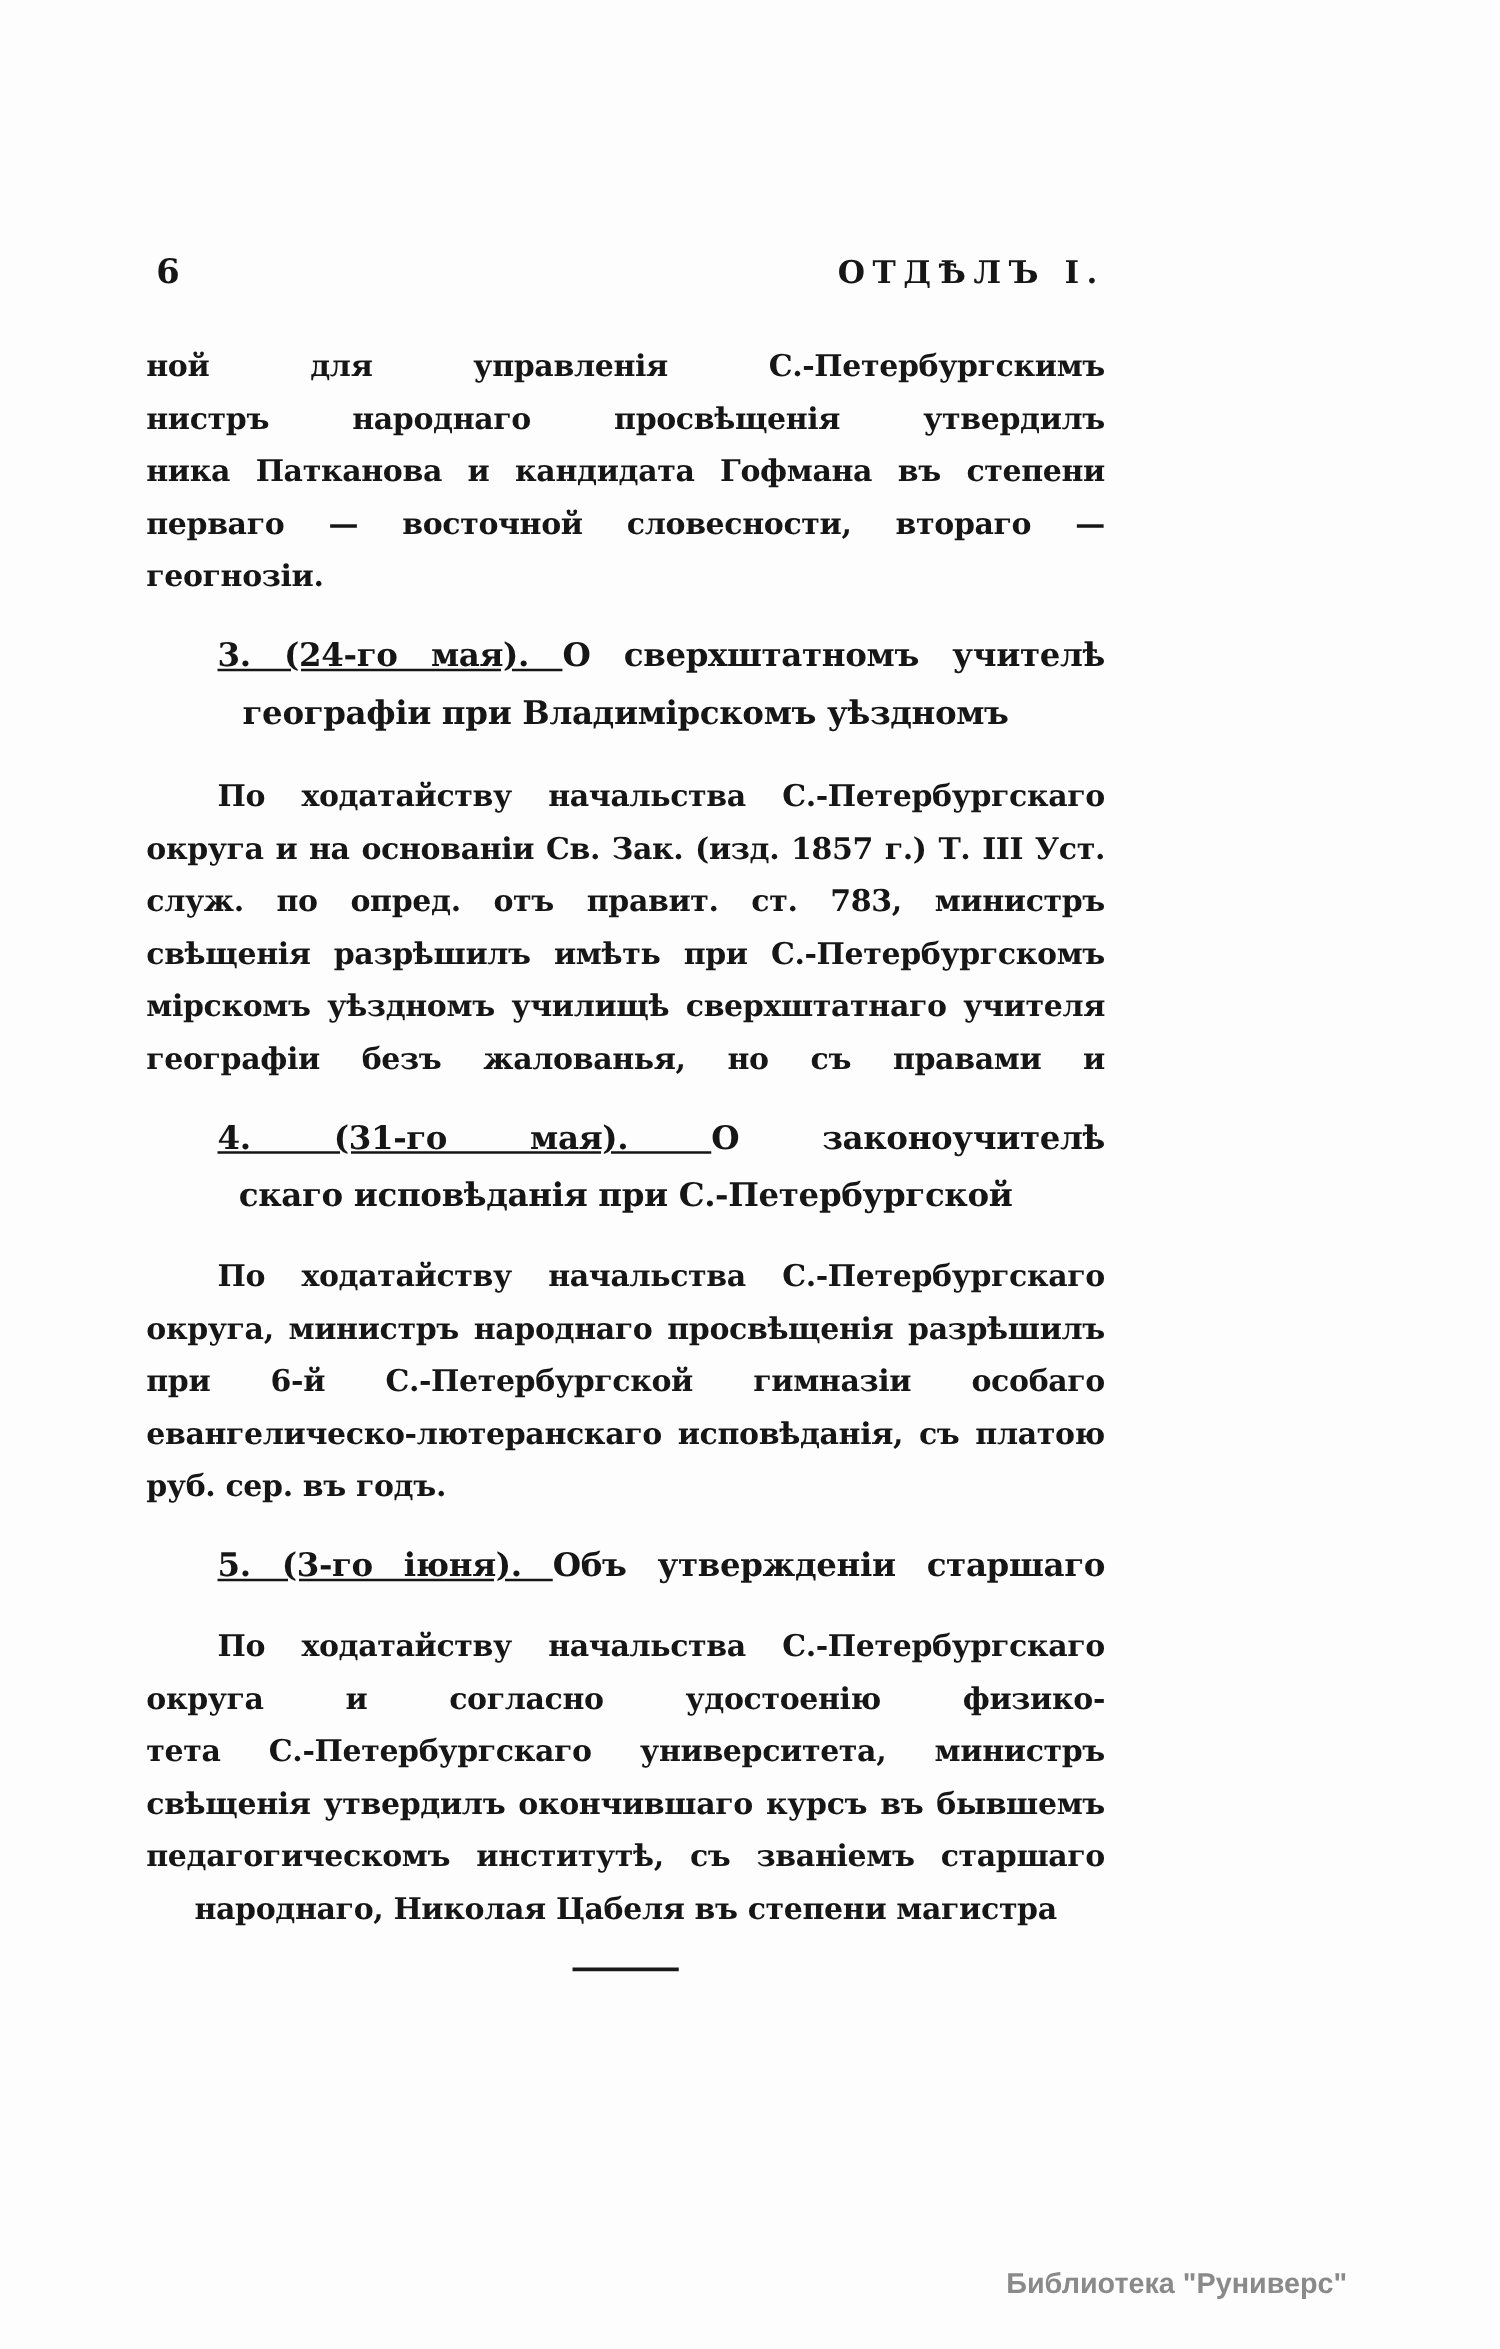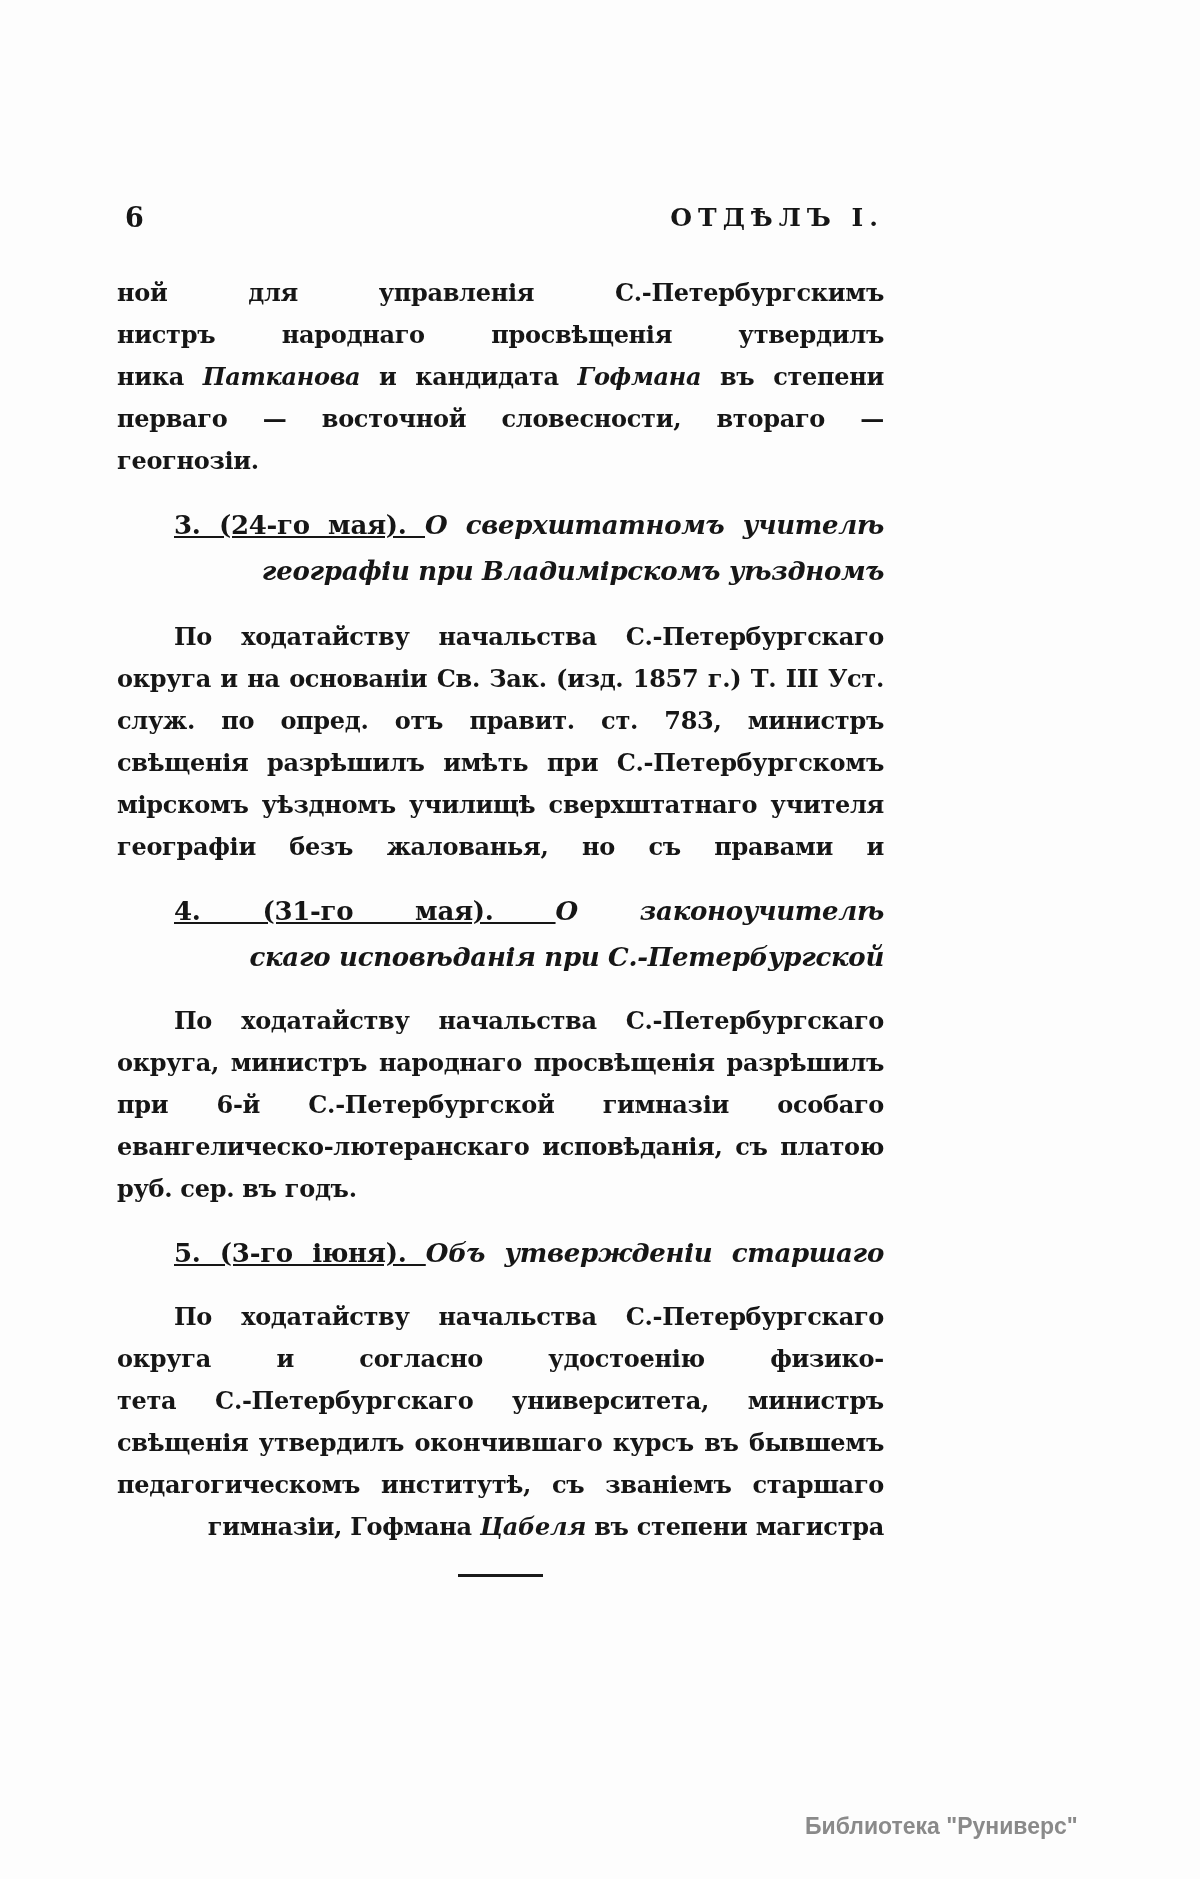--- a/index.html
+++ b/index.html
@@ -13,23 +13,23 @@
   }
   .textblock{position:absolute;left:117px;top:203px;width:767px;}
   .pg-head{position:relative;height:30px;font-weight:700;}
   .pg-num{position:absolute;left:8px;top:0;font-size:27px;line-height:30px;}
   .pg-title{display:block;text-align:right;font-size:25px;line-height:30px;letter-spacing:6px;}
 
   .para{font-weight:700;font-size:24px;line-height:42px;letter-spacing:-0.3px;}
   .para .ln{height:42px;overflow:hidden;}
   .ln{display:block;}
   .j{text-align:justify;text-align-last:justify;}
-  .l{text-align:right;text-align-last:left;}
+  .l{text-align:center;text-align-last:left;}
   .ind{text-indent:57px;}
-  .it,.title{font-style:italic;}
+  .it,.title{}
   .num{font-style:normal;text-decoration:underline;}
 
   .opening{margin-top:39px;}
   .h{margin-top:20px;font-size:26px;line-height:46px;}
   .h .ln{height:46px;}
   .b{margin-top:20px;}
   .b-first{margin-top:22px;}
 
   .sep{width:85px;height:3px;background:#1a1a1a;margin:26px auto 0;}
   .watermark{
@@ -86,20 +86,20 @@
   <div class="para h">
     <div class="ln j ind"><span class="num">5. (3-го іюня). </span><span class="title">Объ утвержденіи старшаго учителя Ца-</span></div>
   </div>
 
   <div class="para b">
     <div class="ln j ind">По ходатайству начальства С.-Петербургскаго учебнаго</div>
     <div class="ln j">округа и согласно удостоенію физико-математическаго факуль-</div>
     <div class="ln j">тета С.-Петербургскаго университета, министръ народнаго про-</div>
     <div class="ln j">свѣщенія утвердилъ окончившаго курсъ въ бывшемъ главномъ</div>
     <div class="ln j">педагогическомъ институтѣ, съ званіемъ старшаго учителя</div>
-    <div class="ln l"><span>гимназіи, Гофмана </span><span class="it">Цабеля</span><span> въ степени магистра ботаники.</span></div>
+    <div class="ln l"><span>народнаго, Николая </span><span class="it">Цабеля</span><span> въ степени магистра ботаники.</span></div>
   </div>
 
   <div class="sep"></div>
 
 </div>
 
 <div class="watermark">Библиотека "Руниверс"</div>
 
 </body></html>

